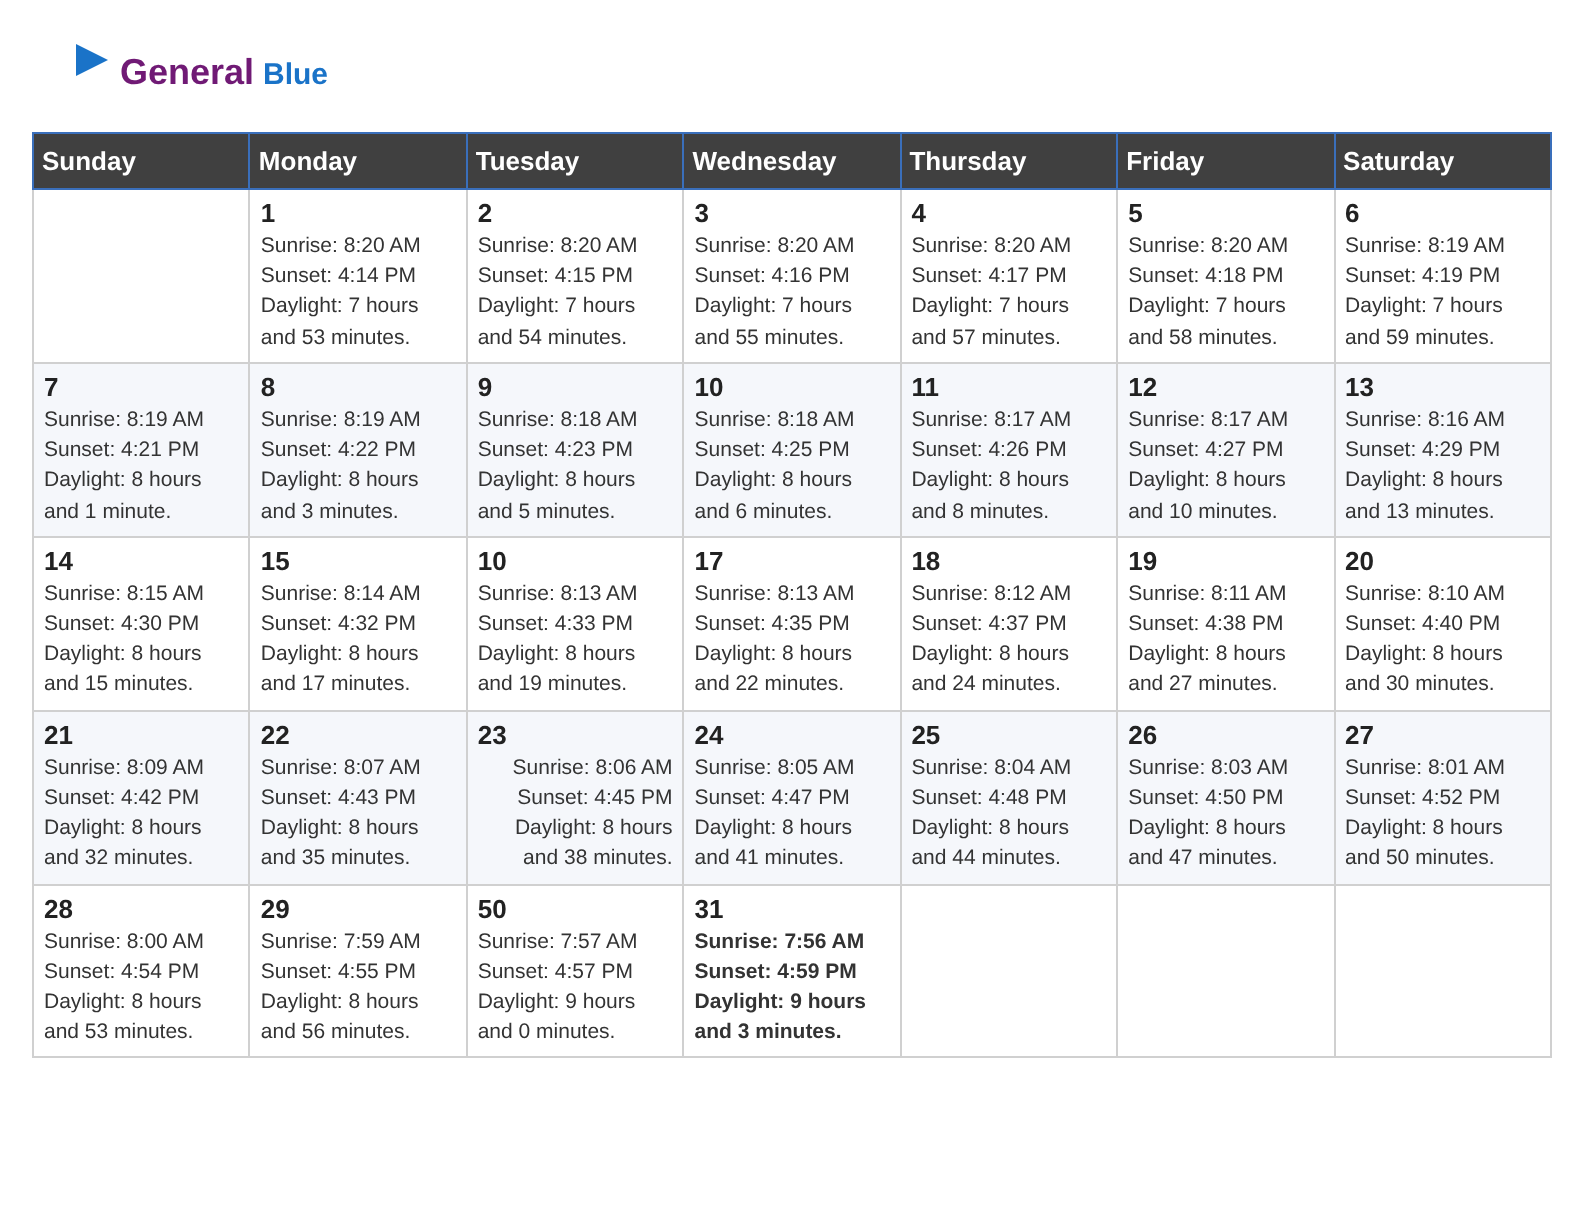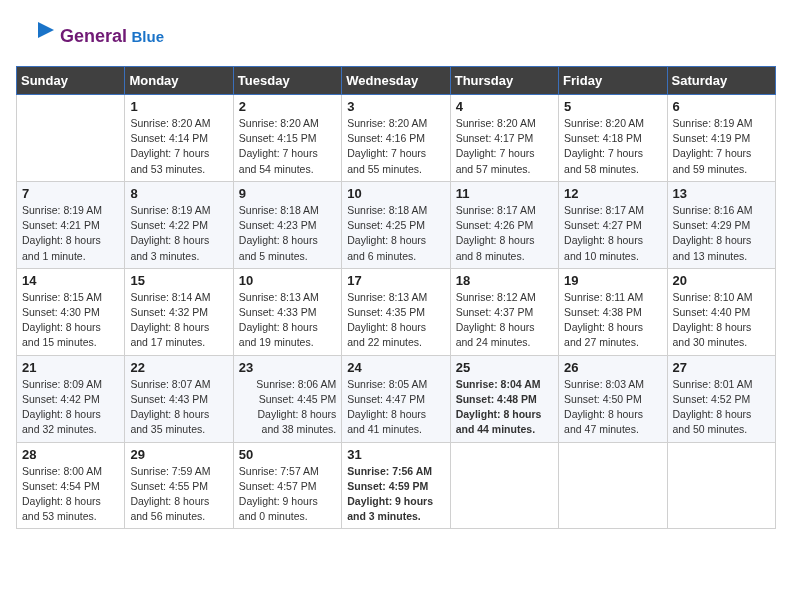--- a/index.html
+++ b/index.html
@@ -273,21 +273,21 @@
         </td>
         <td>
           <span class="day-number">24</span>
           <div class="day-info" style="white-space: pre-line;">Sunrise: 8:05 AM
 Sunset: 4:47 PM
 Daylight: 8 hours
 and 41 minutes.</div>
         </td>
         <td>
           <span class="day-number">25</span>
-          <div class="day-info" style="white-space: pre-line; font-weight: bold;">Sunrise: 8:04 AM
+          <div class="day-info" style="white-space: pre-line;">Sunrise: 8:04 AM
 Sunset: 4:48 PM
 Daylight: 8 hours
 and 44 minutes.</div>
         </td>
         <td>
           <span class="day-number">26</span>
           <div class="day-info" style="white-space: pre-line;">Sunrise: 8:03 AM
 Sunset: 4:50 PM
 Daylight: 8 hours
 and 47 minutes.</div>

